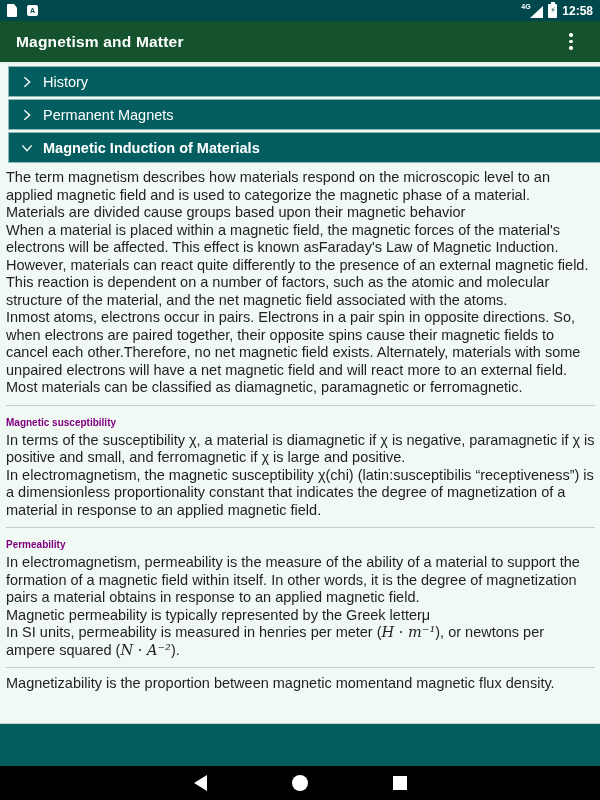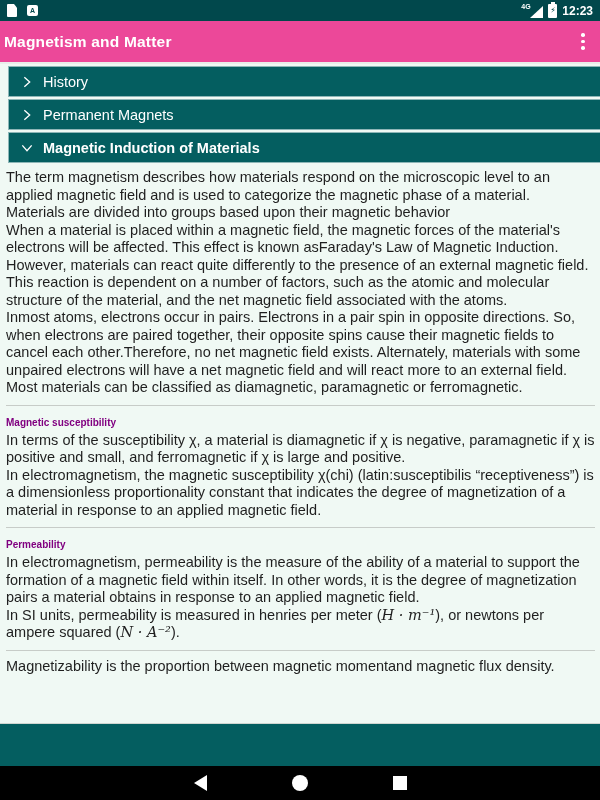--- a/index.html
+++ b/index.html
@@ -22,21 +22,21 @@
   .signal-tri { position:absolute; right:0; bottom:1px; width:0; height:0;
     border-left:13px solid transparent; border-bottom:12px solid #fff; }
   .battery { position:relative; width:9px; height:14px; background:#fff; border-radius:1px; margin-top:1px; }
   .battery:before { content:""; position:absolute; top:-2px; left:2.5px; width:4px; height:2px; background:#fff; }
   .bolt { position:absolute; left:2px; top:3px; width:0; height:0; color:#01484C;
     font-size:8px; line-height:8px; }
   .sb-time { color:#fff; font-size:12px; font-weight:bold; }
 
   
   .app-bar { position:absolute; top:21px; left:0; width:600px; height:43px;
-    background:#ec4899; display:flex; align-items:center; padding:0 4px;
+    background:#14532d; display:flex; align-items:center; padding:0 16px;
     border-bottom:2px solid #E8EFEA; z-index:20; }
   .app-title { color:#fff; font-size:15.5px; font-weight:bold; letter-spacing:.2px; }
   .overflow-btn { margin-left:auto; width:26px; height:30px; display:flex; flex-direction:column;
     align-items:center; justify-content:center; gap:3px; cursor:pointer; }
   .overflow-btn i { width:3.5px; height:3.5px; background:#fff; border-radius:50%; }
 
   
   .accordion { position:absolute; top:66px; left:8px; width:600px; }
   .acc-header { height:31px; background:#045E60; display:flex; align-items:center;
     padding:0 10px; margin-bottom:2px; border:1px solid rgba(255,255,255,.55); cursor:pointer; }
@@ -78,21 +78,21 @@
       <span class="appnotif-icon">A</span>
     </div>
     <div class="sb-right">
       <span class="net-wrap">
         <span class="net-type">4G</span>
         <span class="signal-tri"></span>
       </span>
       <span class="battery">
         <span class="bolt">⚡</span>
       </span>
-      <span class="sb-time">12:23</span>
+      <span class="sb-time">12:58</span>
     </div>
   </div>
 
   <div class="app-bar">
     <span class="app-title">Magnetism and Matter</span>
     <div class="overflow-btn">
       <i></i>
         <i></i>
         <i></i>
     </div>
@@ -114,34 +114,35 @@
     <div class="acc-header expanded">
       <svg class="chev" viewBox="0 0 24 24">
         <polyline points="5,8 12,16 19,8" fill="none" stroke="#fff" stroke-width="2"></polyline>
       </svg>
       <span class="acc-label">Magnetic Induction of Materials</span>
     </div>
   </div>
 
   <div class="content">
     <p>The term magnetism describes how materials respond on the microscopic level to an applied magnetic field and is used to categorize the magnetic phase of a material.</p>
-    <p>Materials are divided into groups based upon their magnetic behavior</p>
+    <p>Materials are divided cause groups based upon their magnetic behavior</p>
     <p>When a material is placed within a magnetic field, the magnetic forces of the material's electrons will be affected. This effect is known asFaraday's Law of Magnetic Induction. However, materials can react quite differently to the presence of an external magnetic field. This reaction is dependent on a number of factors, such as the atomic and molecular structure of the material, and the net magnetic field associated with the atoms.</p>
     <p>Inmost atoms, electrons occur in pairs. Electrons in a pair spin in opposite directions. So, when electrons are paired together, their opposite spins cause their magnetic fields to cancel each other.Therefore, no net magnetic field exists. Alternately, materials with some unpaired electrons will have a net magnetic field and will react more to an external field. Most materials can be classified as diamagnetic, paramagnetic or ferromagnetic.</p>
 
     <hr class="divider">
 
     <div class="sub-title">Magnetic susceptibility</div>
     <p>In terms of the susceptibility χ, a material is diamagnetic if χ is negative, paramagnetic if χ is positive and small, and ferromagnetic if χ is large and positive.</p>
     <p>In electromagnetism, the magnetic susceptibility χ(chi) (latin:susceptibilis “receptiveness”) is a dimensionless proportionality constant that indicates the degree of magnetization of a material in response to an applied magnetic field.</p>
 
     <hr class="divider">
 
     <div class="sub-title">Permeability</div>
     <p>In electromagnetism, permeability is the measure of the ability of a material to support the formation of a magnetic field within itself. In other words, it is the degree of magnetization pairs a material obtains in response to an applied magnetic field.</p>
+    <p>Magnetic permeability is typically represented by the Greek letterμ</p>
     <p><span>In SI units, permeability is measured in henries per meter (</span><span class="math">H · m⁻¹</span><span>), or newtons per ampere squared (</span><span class="math">N · A⁻²</span><span>).</span></p>
 
     <hr class="divider">
 
     <p>Magnetizability is the proportion between magnetic momentand magnetic flux density.</p>
   </div>
 
   <div class="teal-bar"></div>
 
   <div class="nav-bar">

